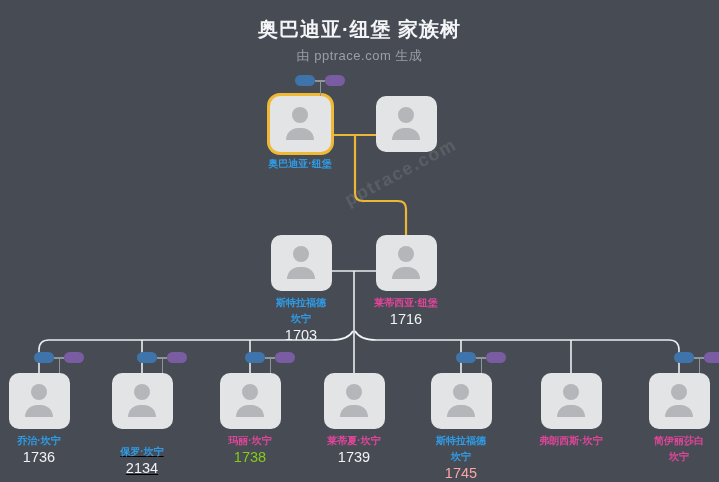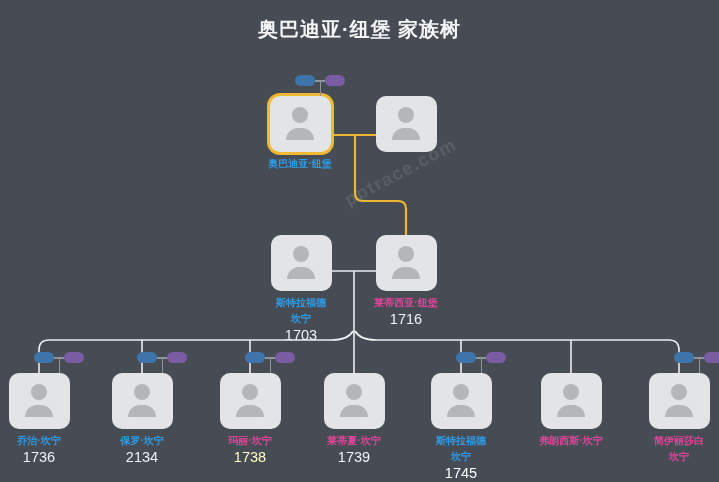--- a/index.html
+++ b/index.html
@@ -39,20 +39,21 @@
   .pill { position:absolute; width:20px; height:11px; border-radius:5.5px; cursor:pointer; }
   .pill-link { position:absolute; height:1.5px; width:10px; background:#8f959d; }
   .pill-stub { position:absolute; width:1.5px; background:#8f959d; }
 </style>
 </head>
 <body>
 
 <div id="stage">
 
   <div class="title">奥巴迪亚·纽堡 家族树</div>
+  <div class="subtitle">由 pptrace.com 生成</div>
   <div class="watermark">pptrace.com</div>
 
   <svg class="connectors" width="719" height="482" viewBox="0 0 719 482">
 
     <path d="M330,135 H376" fill="none" stroke="#ecb636" stroke-width="2.2"></path>
     <path d="M355,135 V193 Q355,201 363,201 H398 Q406,201 406,209 V235" fill="none" stroke="#ecb636" stroke-width="2.2" stroke-linecap="round"></path>
 
     <path d="M331,271 H376" fill="none" stroke="#e9edf0" stroke-width="1.6"></path>
     <path d="M354,271 V373" fill="none" stroke="#e9edf0" stroke-width="1.6"></path>
 
@@ -105,56 +106,56 @@
         <div class="year" style="color: rgb(240, 242, 244);">1736</div>
       </div>
       <div class="pill" style="left: 34px; top: 352px; background: rgb(62, 116, 170);"></div>
       <div class="pill" style="left: 64px; top: 352px; background: rgb(122, 92, 163);"></div>
       <div class="pill-link" style="left: 54px; top: 357px; background: rgb(143, 149, 157);"></div>
       <div class="pill-stub" style="left: 58.5px; top: 357px; height: 16px; background: rgb(143, 149, 157);"></div>
       <div class="card" style="left: 111.5px; top: 373px; background: rgb(227, 228, 230);">
         <div class="head" style="background: rgb(180, 182, 186);"></div>
         <div class="shoulders" style="background: rgb(180, 182, 186);"></div>
       </div>
-      <div class="label" style="left: 87px; top: 433px;">
+      <div class="label" style="left: 87px; top: 444px; text-decoration: underline;">
         <div class="name-line" style="color: rgb(47, 156, 232);">保罗·坎宁</div>
         <div class="year" style="color: rgb(240, 242, 244);">2134</div>
       </div>
       <div class="pill" style="left: 137px; top: 352px; background: rgb(62, 116, 170);"></div>
       <div class="pill" style="left: 167px; top: 352px; background: rgb(122, 92, 163);"></div>
       <div class="pill-link" style="left: 157px; top: 357px; background: rgb(143, 149, 157);"></div>
       <div class="pill-stub" style="left: 161.5px; top: 357px; height: 16px; background: rgb(143, 149, 157);"></div>
       <div class="card" style="left: 219.5px; top: 373px; background: rgb(227, 228, 230);">
         <div class="head" style="background: rgb(180, 182, 186);"></div>
         <div class="shoulders" style="background: rgb(180, 182, 186);"></div>
       </div>
       <div class="label" style="left: 195px; top: 433px;">
         <div class="name-line" style="color: rgb(224, 69, 154);">玛丽·坎宁</div>
-        <div class="year" style="color: #fef9c3;">1738</div>
+        <div class="year" style="color: #84cc16;">1738</div>
       </div>
       <div class="pill" style="left: 245px; top: 352px; background: rgb(62, 116, 170);"></div>
       <div class="pill" style="left: 275px; top: 352px; background: rgb(122, 92, 163);"></div>
       <div class="pill-link" style="left: 265px; top: 357px; background: rgb(143, 149, 157);"></div>
       <div class="pill-stub" style="left: 269.5px; top: 357px; height: 16px; background: rgb(143, 149, 157);"></div>
       <div class="card" style="left: 323.5px; top: 373px; background: rgb(227, 228, 230);">
         <div class="head" style="background: rgb(180, 182, 186);"></div>
         <div class="shoulders" style="background: rgb(180, 182, 186);"></div>
       </div>
       <div class="label" style="left: 299px; top: 433px;">
         <div class="name-line" style="color: rgb(224, 69, 154);">莱蒂夏·坎宁</div>
         <div class="year" style="color: rgb(240, 242, 244);">1739</div>
       </div>
       <div class="card" style="left: 430.5px; top: 373px; background: rgb(227, 228, 230);">
         <div class="head" style="background: rgb(180, 182, 186);"></div>
         <div class="shoulders" style="background: rgb(180, 182, 186);"></div>
       </div>
       <div class="label" style="left: 406px; top: 433px; text-align: center;">
         <div class="name-line" style="color: rgb(47, 156, 232);">斯特拉福德</div>
         <div class="name-line" style="color: rgb(47, 156, 232);">坎宁</div>
-        <div class="year" style="color: #ffffff;">1745</div>
+        <div class="year" style="color: #fca5a5;">1745</div>
       </div>
       <div class="pill" style="left: 456px; top: 352px; background: rgb(62, 116, 170);"></div>
       <div class="pill" style="left: 486px; top: 352px; background: rgb(122, 92, 163);"></div>
       <div class="pill-link" style="left: 476px; top: 357px; background: rgb(143, 149, 157);"></div>
       <div class="pill-stub" style="left: 480.5px; top: 357px; height: 16px; background: rgb(143, 149, 157);"></div>
       <div class="card" style="left: 540.5px; top: 373px; background: rgb(227, 228, 230);">
         <div class="head" style="background: rgb(180, 182, 186);"></div>
         <div class="shoulders" style="background: rgb(180, 182, 186);"></div>
       </div>
       <div class="label" style="left: 516px; top: 433px;">

